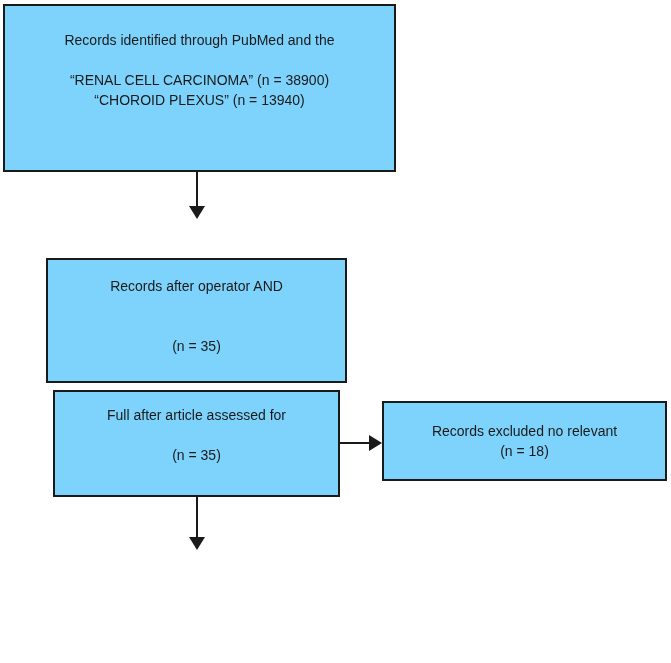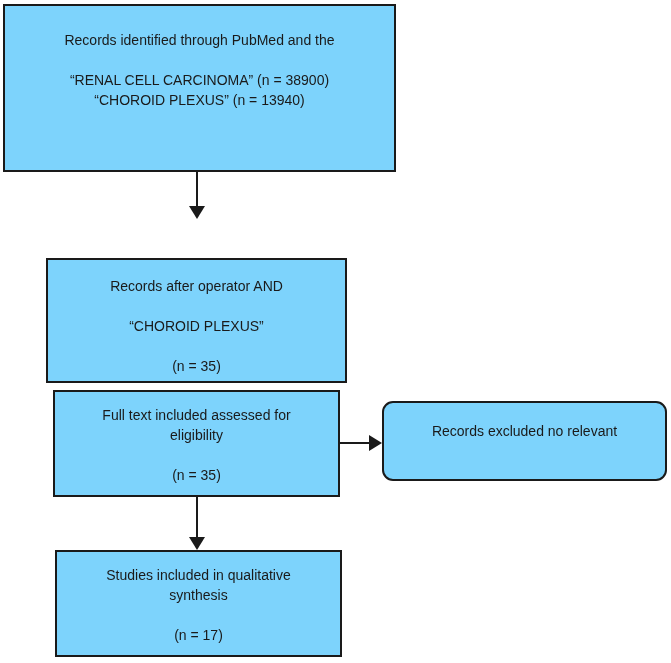--- a/index.html
+++ b/index.html
@@ -25,21 +25,21 @@
     font-size: 14px;
     line-height: 20px;
   }
   .line { white-space: nowrap; }
   .gap { height: 20px; }
 
   
   #box-identification { left: 3px;   top: 4px;   width: 393px; height: 168px; padding-top: 24px; }
   #box-after-and      { left: 46px;  top: 219px; width: 301px; height: 125px; padding-top: 16px; margin-top: 39px; }
   #box-eligibility    { left: 53px;  top: 390px; width: 287px; height: 107px; padding-top: 13px; }
-  #box-excluded       { left: 382px; top: 401px; width: 285px; height: 80px;  padding-top: 18px; border-radius: 11px; }
+  #box-excluded       { left: 382px; top: 401px; width: 285px; height: 80px;  padding-top: 18px; }
   #box-included       { left: 55px;  top: 550px; width: 287px; height: 107px; padding-top: 13px; }
 
   
   .vline {
     position: absolute;
     width: 2px;
     background: #1a1a1a;
   }
   .hline {
     position: absolute;
@@ -78,42 +78,35 @@
     <div class="line">“RENAL CELL CARCINOMA” (n = 38900)</div>
     <div class="line">“CHOROID PLEXUS” (n = 13940)</div>
   </div>
 
   <div class="vline" id="arrow1-line"></div>
   <div class="head-down" id="arrow1-head"></div>
 
   <div class="box" id="box-after-and">
     <div class="line">Records after operator AND</div>
     <div class="gap"></div>
-    <div class="line">“CHOROID PLEXUS”</div>
     <div class="gap"></div>
     <div class="line">(n = 35)</div>
   </div>
 
   <div class="box" id="box-eligibility">
-    <div class="line">Full text included assessed for</div>
-    <div class="line">eligibility</div>
+    <div class="line">Full after article assessed for</div>
     <div class="gap"></div>
     <div class="line">(n = 35)</div>
   </div>
 
   <div class="hline" id="arrow3-line"></div>
   <div class="head-right" id="arrow3-head"></div>
 
   <div class="box" id="box-excluded">
     <div class="line">Records excluded no relevant</div>
+    <div class="line">(n = 18)</div>
   </div>
 
   <div class="vline" id="arrow2-line"></div>
   <div class="head-down" id="arrow2-head"></div>
 
-  <div class="box" id="box-included">
-    <div class="line">Studies included in qualitative</div>
-    <div class="line">synthesis</div>
-    <div class="gap"></div>
-    <div class="line">(n = 17)</div>
-  </div>
 
 </div>
 
 </body></html>

